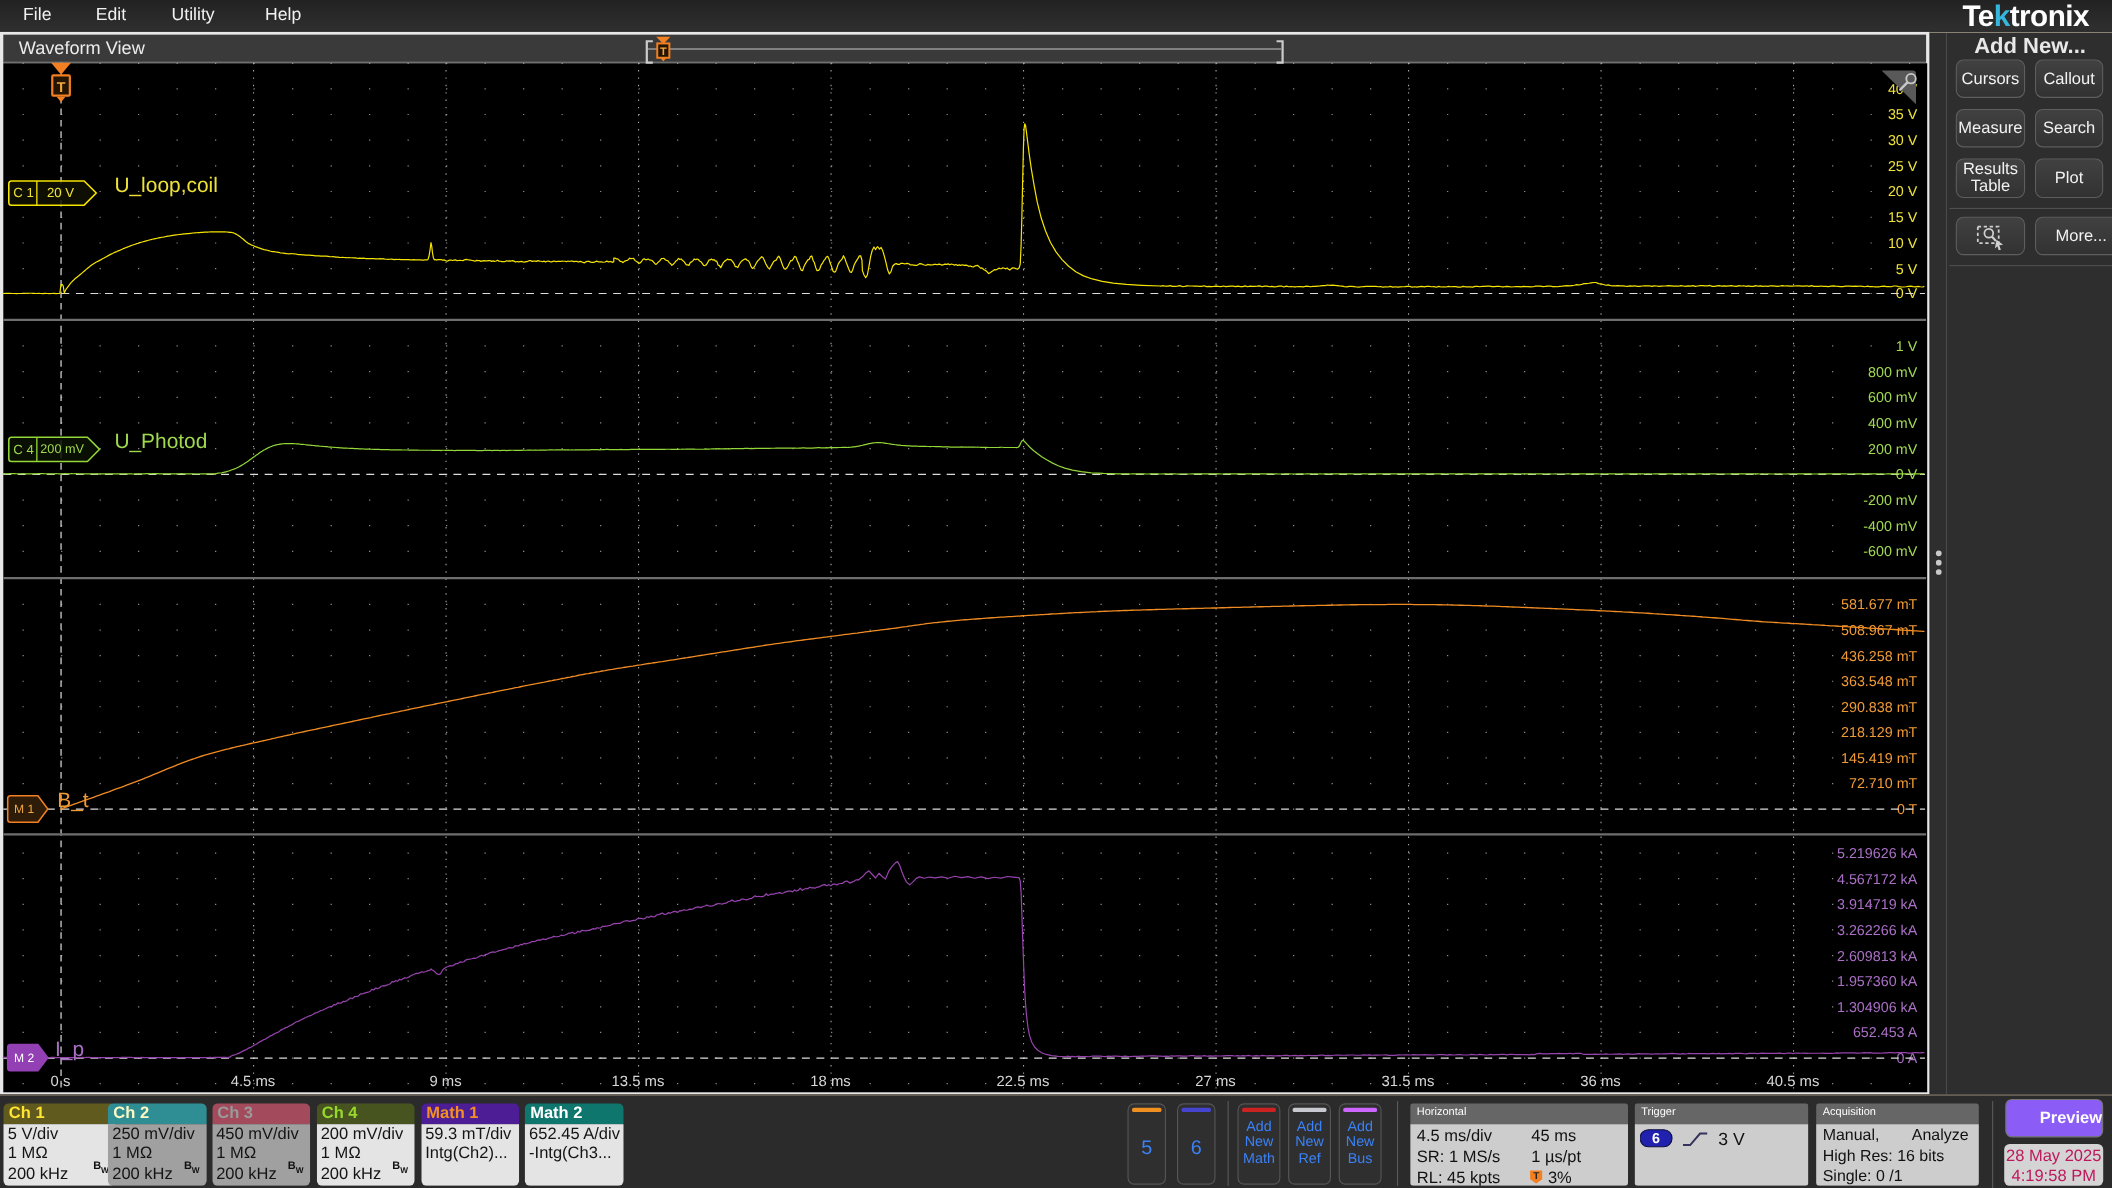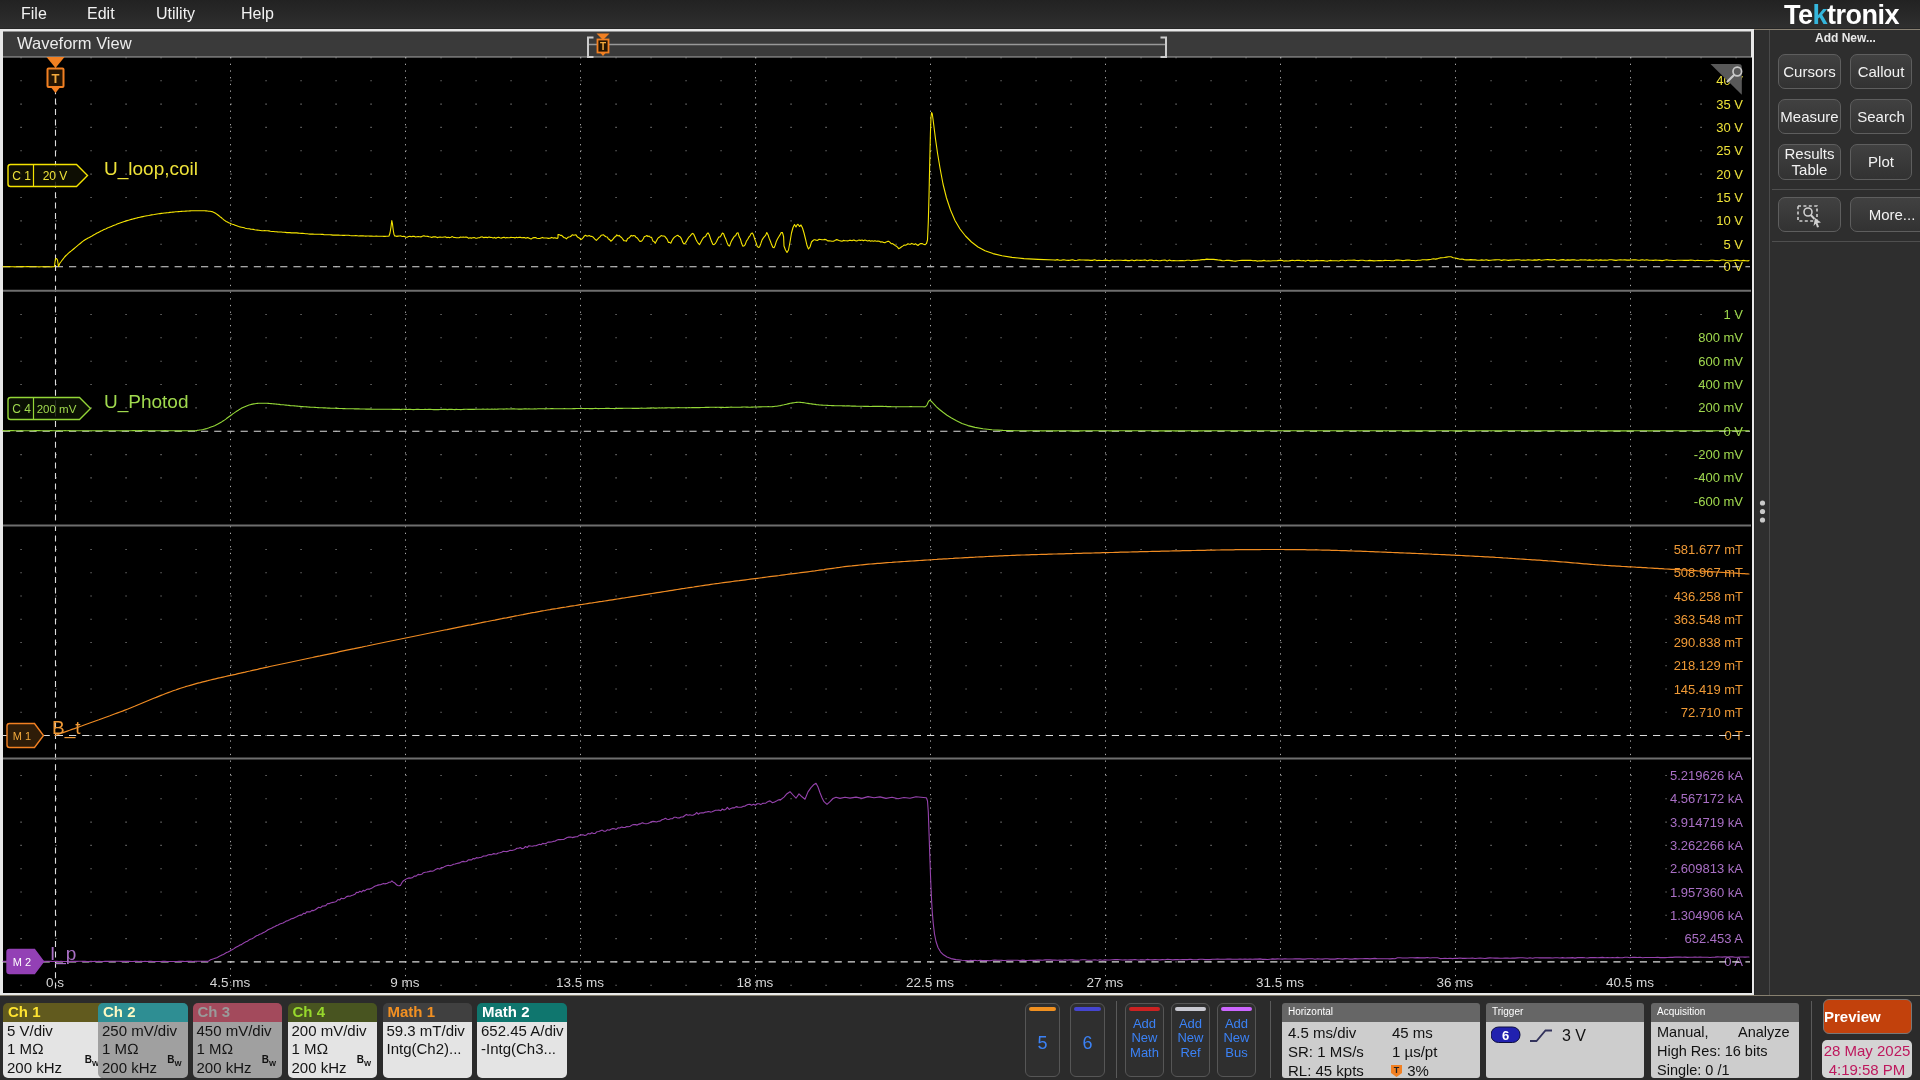--- a/index.html
+++ b/index.html
@@ -3,21 +3,21 @@
 *{margin:0;padding:0;box-sizing:border-box}
 body{width:1920px;height:1080px;background:#262626;font-family:"Liberation Sans",sans-serif;position:relative;overflow:hidden}
 .abs{position:absolute}
 .menu{position:absolute;top:0;left:0;width:1920px;height:28px;background:linear-gradient(#222,#2f2f2f);color:#f2f2f2;font-size:16px}
 .menu span{position:absolute;top:5px}
 .logo{position:absolute;top:0px;left:1784px;font-size:27px;font-weight:bold;color:#fff;letter-spacing:-0.5px}
 .logo i{color:#35b6dc;font-style:normal}
 .sidebar{position:absolute;left:1755px;top:30px;width:165px;height:965px;background:#2e2e2e}
 .sideline{position:absolute;left:1769px;top:30px;width:1px;height:965px;background:#4a4a4a}
 .sbtn{position:absolute;background:linear-gradient(#414141,#323232);border:1px solid #5e5e5e;border-radius:7px;color:#f2f2f2;font-size:15px;display:flex;align-items:center;justify-content:center;text-align:center;line-height:16px}
-.addnew{position:absolute;left:1771px;top:31px;width:149px;text-align:center;font-size:12px;font-weight:bold;color:#e8e8e8}
+.addnew{position:absolute;left:1771px;top:31px;width:149px;text-align:center;font-size:20px;font-weight:bold;color:#e8e8e8}
 .sep{position:absolute;background:#4f4f4f;height:1px}
 .bottom{position:absolute;left:0;top:995px;width:1920px;height:85px;background:#2b2b2b;border-top:1px solid #87806f}
 .chbadge{position:absolute;top:1003px;width:90px;height:74.5px;border-radius:5px;overflow:hidden}
 .chhead{height:18.5px;font-size:15px;font-weight:bold;padding-left:5px;line-height:18px}
 .chbody{height:56px;font-size:15px;color:#141414;padding-left:4px;line-height:18.8px;position:relative}
 .bw{position:absolute;right:6px;bottom:4px;font-size:10px;font-weight:bold;color:#111}
 .bw sub{font-size:7.5px}
 .panel{position:absolute;top:1003px;border-radius:3px;overflow:hidden}
 .phead{height:18.5px;background:#666666;color:#fff;font-size:10px;padding-left:6px;line-height:18px}
 .pbody{background:#cdcdcd;color:#111;font-size:15px;line-height:19px;padding:1px 0 0 6px;height:56px;position:relative}
@@ -194,21 +194,21 @@
 <div class="chbadge" style="left:287.5px;width:89.5px">
     <div class="chhead" style="background:#485420;color:#97d92c">Ch 4</div>
     <div class="chbody" style="background:#e4e4e4">
       <div>200 mV/div</div>
       <div>1 MΩ</div>
       <div>200 kHz</div>
       <span class="bw">B<sub>W</sub></span>
     </div>
   </div>
 <div class="chbadge" style="left:382.5px;width:89px">
-    <div class="chhead" style="background:#404040;color:#f29022">Math 1</div>
+    <div class="chhead" style="background:#4c1d95;color:#f29022">Math 1</div>
     <div class="chbody" style="background:#e4e4e4">
       <div>59.3 mT/div</div>
       <div>Intg(Ch2)...</div>
     </div>
   </div>
 <div class="chbadge" style="left:477px;width:89.5px">
     <div class="chhead" style="background:#0f766e;color:#ffffff">Math 2</div>
     <div class="chbody" style="background:#e4e4e4">
       <div>652.45 A/div</div>
       <div>-Intg(Ch3...</div>
@@ -260,13 +260,13 @@
   </div>
 <div class="panel" style="left:1651px;width:148px">
     <div class="phead">Acquisition</div>
     <div class="pbody" style="font-size:14.5px">
 <div>Manual,<span style="position:absolute;left:87px">Analyze</span></div>
 <div>High Res: 16 bits</div>
 <div>Single: 0 /1</div>
 </div>
   </div>
 <div class="vdiv" style="left:1811px;height:79px"></div>
-<div class="abs" style="left:1823px;top:999px;width:89px;height:35px;background:#c2410c;border-radius:6px;border:1px solid #777;color:#fff;font-weight:bold;font-size:15px;text-align:left;line-height:33px">Preview</div>
+<div class="abs" style="left:1823px;top:999px;width:89px;height:35px;background:#8b5cf6;border-radius:6px;border:1px solid #777;color:#fff;font-weight:bold;font-size:15px;text-align:right;line-height:33px">Preview</div>
 <div class="abs" style="left:1822px;top:1040px;width:90px;height:38px;background:#d4d4d4;border-radius:5px;color:#be185d;font-size:15px;text-align:center;line-height:19px;padding-top:1px">28 May 2025<br>4:19:58 PM</div>
 </body></html>

